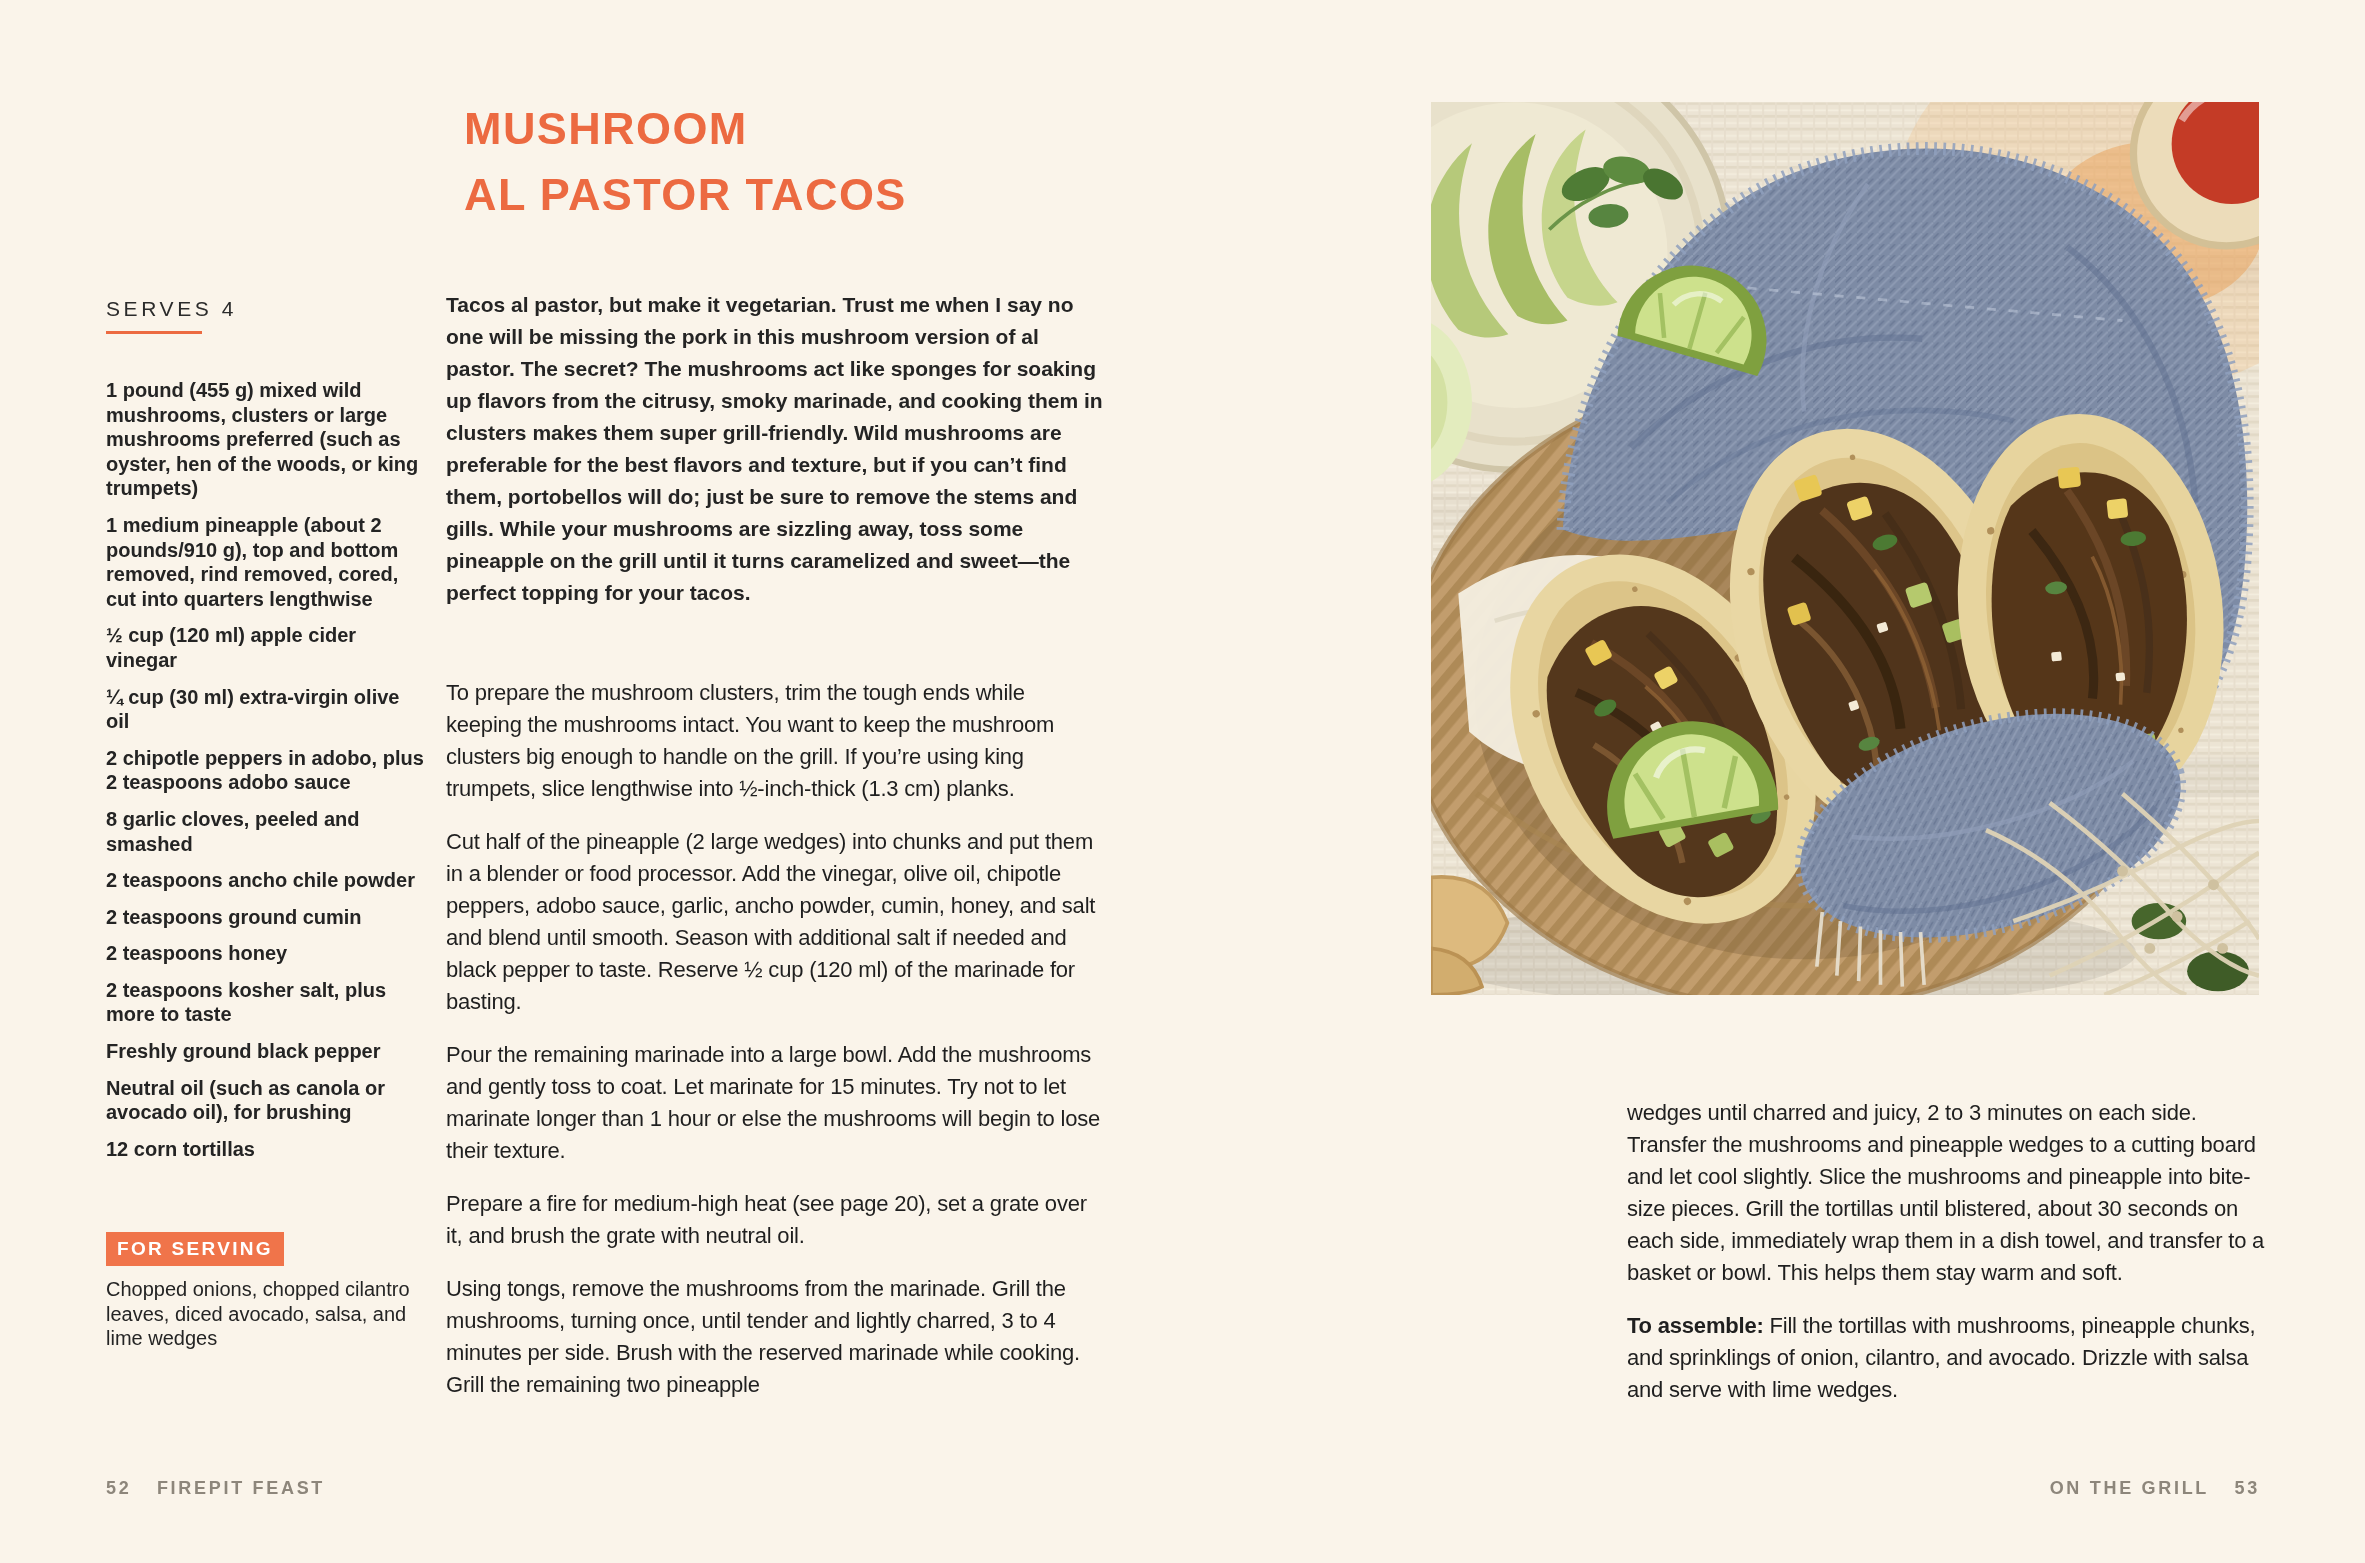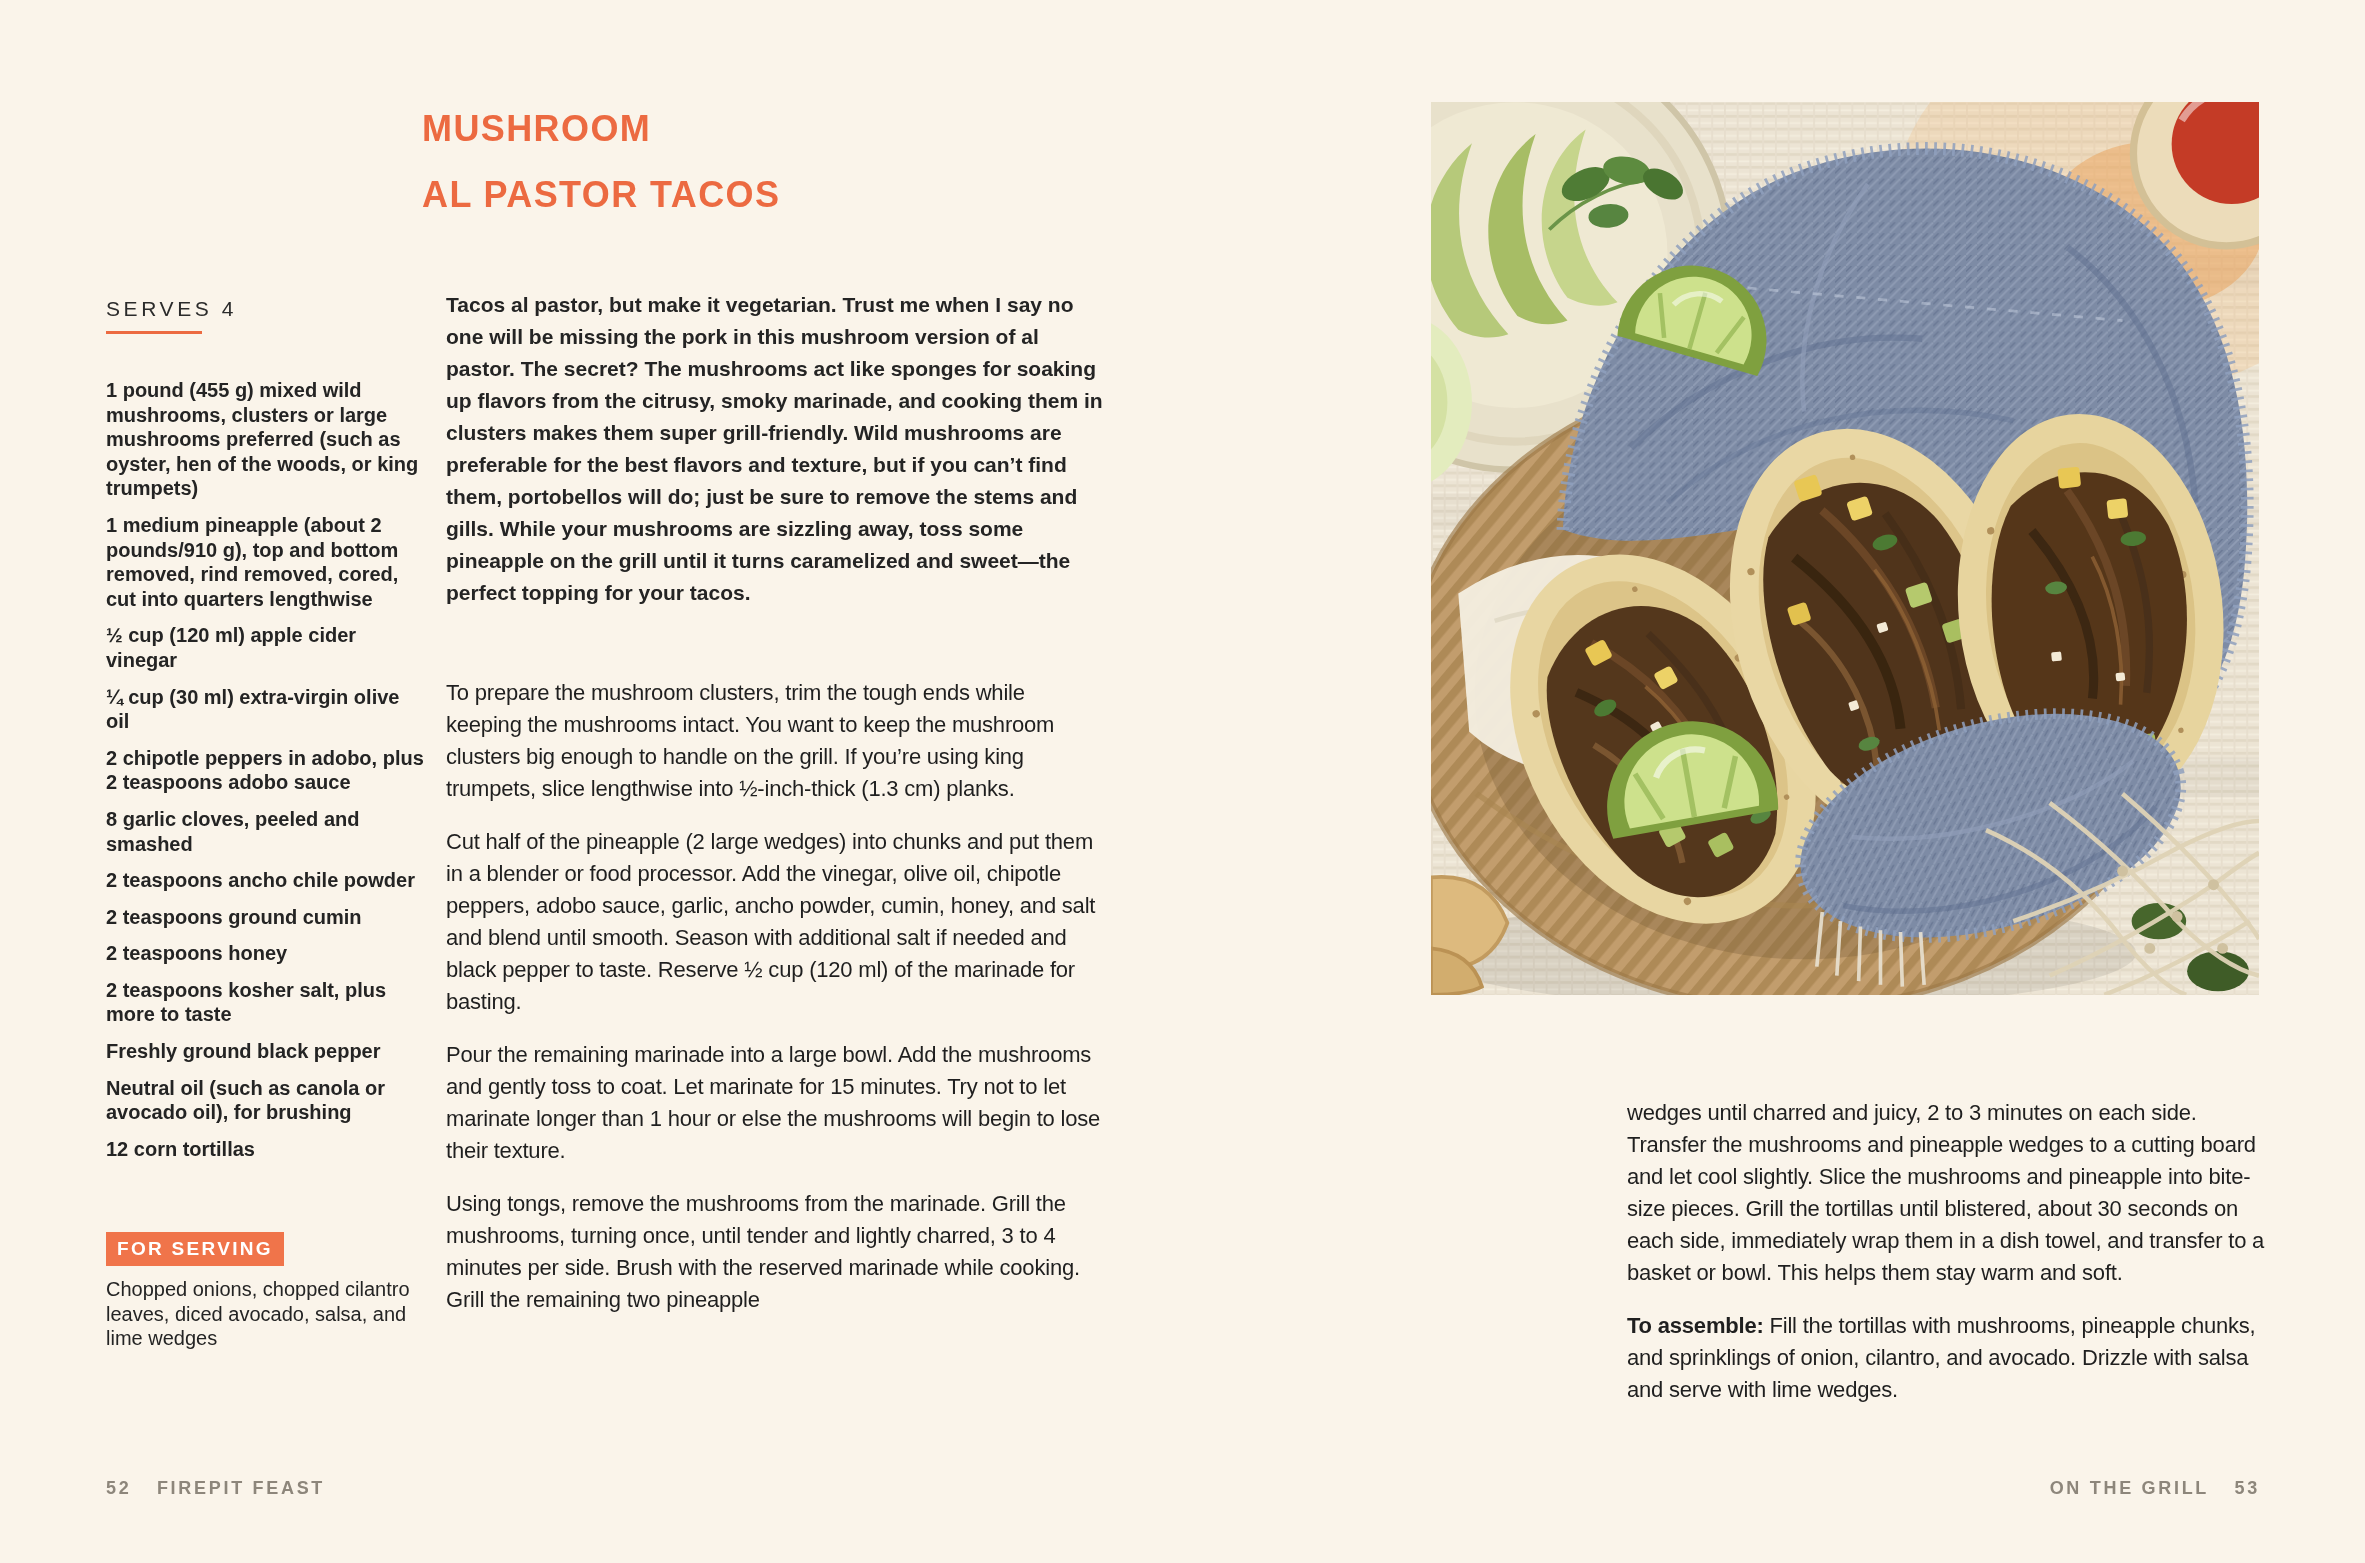--- a/index.html
+++ b/index.html
@@ -17,21 +17,21 @@
   .ingredients{ position:absolute; left:106px; top:378px; width:318px; }
   .ingredients p{ margin:0 0 12px; font-size:20px; line-height:24.6px; font-weight:700; color:#242424; }
   .badge{
     position:absolute; left:106px; top:1232px; display:inline-block;
     background:var(--c-badge-bg,#f0744a); color:var(--c-badge-text,#fff);
     font-size:19px; font-weight:700; letter-spacing:2.3px; padding:6.4px 11px 5.5px;
   }
   .serving-text{ position:absolute; left:106px; top:1277px; width:318px;
     font-size:20px; line-height:24.6px; font-weight:400; color:#242424; }
   
-  .title{ position:absolute; left:422px; top:96px; font-size:36px; line-height:66px;
+  .title{ position:absolute; left:464px; top:96px; font-size:45px; line-height:66px;
     font-weight:700; letter-spacing:1.4px; color:var(--c-accent,#ec6a41); }
   .intro{ position:absolute; left:446px; top:289px; width:662px;
     font-size:21px; line-height:32px; font-weight:700; color:#242424; }
   .steps{ position:absolute; left:446px; top:677px; width:659px; }
   .steps p, .cont p{ margin:0 0 21px; font-size:22px; line-height:32px; font-weight:400;
     color:#1f1f1f; letter-spacing:-0.2px; }
   
   .cont{ position:absolute; left:1627px; top:1097px; width:646px; }
   .cont .lead{ font-weight:700; }
   
@@ -77,20 +77,21 @@
     <span>MUSHROOM</span><br>
     <span>AL PASTOR TACOS</span>
   </h1>
 
   <div class="intro">Tacos al pastor, but make it vegetarian. Trust me when I say no one will be missing the pork in this mushroom version of al pastor. The secret? The mushrooms act like sponges for soaking up flavors from the citrusy, smoky marinade, and cooking them in clusters makes them super grill-friendly. Wild mushrooms are preferable for the best flavors and texture, but if you can’t find them, portobellos will do; just be sure to remove the stems and gills. While your mushrooms are sizzling away, toss some pineapple on the grill until it turns caramelized and sweet—the perfect topping for your tacos.</div>
 
   <div class="steps">
     <p>To prepare the mushroom clusters, trim the tough ends while keeping the mushrooms intact. You want to keep the mushroom clusters big enough to handle on the grill. If you’re using king trumpets, slice lengthwise into ½-inch-thick (1.3 cm) planks.</p>
     <p>Cut half of the pineapple (2 large wedges) into chunks and put them in a blender or food processor. Add the vinegar, olive oil, chipotle peppers, adobo sauce, garlic, ancho powder, cumin, honey, and salt and blend until smooth. Season with additional salt if needed and black pepper to taste. Reserve ½ cup (120 ml) of the marinade for basting.</p>
     <p>Pour the remaining marinade into a large bowl. Add the mushrooms and gently toss to coat. Let marinate for 15 minutes. Try not to let marinate longer than 1 hour or else the mushrooms will begin to lose their texture.</p>
+    <p>Prepare a fire for medium-high heat (see page 20), set a grate over it, and brush the grate with neutral oil.</p>
     <p>Using tongs, remove the mushrooms from the marinade. Grill the mushrooms, turning once, until tender and lightly charred, 3 to 4 minutes per side. Brush with the reserved marinade while cooking. Grill the remaining two pineapple</p>
   </div>
 
   <div class="cont">
     <p>wedges until charred and juicy, 2 to 3 minutes on each side. Transfer the mushrooms and pineapple wedges to a cutting board and let cool slightly. Slice the mushrooms and pineapple into bite-size pieces. Grill the tortillas until blistered, about 30 seconds on each side, immediately wrap them in a dish towel, and transfer to a basket or bowl. This helps them stay warm and soft.</p>
     <p><span class="lead">To assemble:</span><span> Fill the tortillas with mushrooms, pineapple chunks, and sprinklings of onion, cilantro, and avocado. Drizzle with salsa and serve with lime wedges.</span></p>
   </div>
 
   <div class="footer footer-left">
     <span>52</span><span class="gap"></span><span>FIREPIT FEAST</span>

